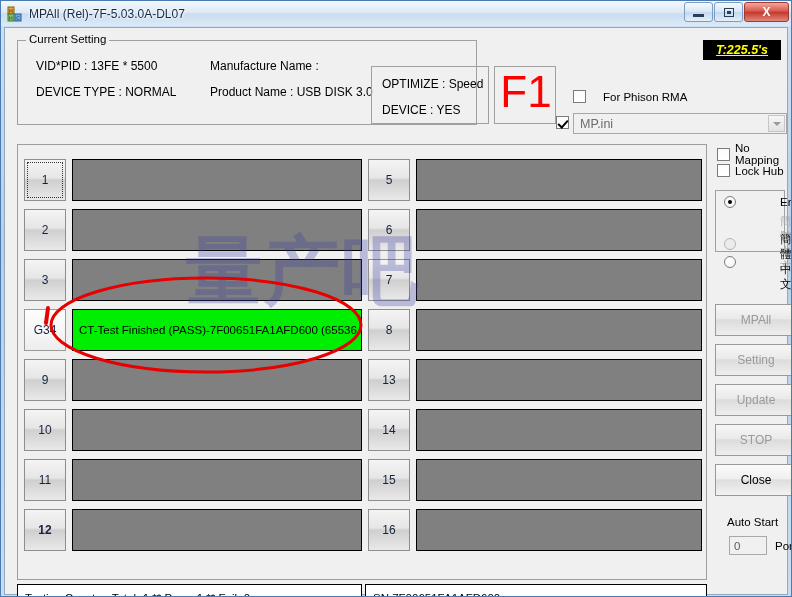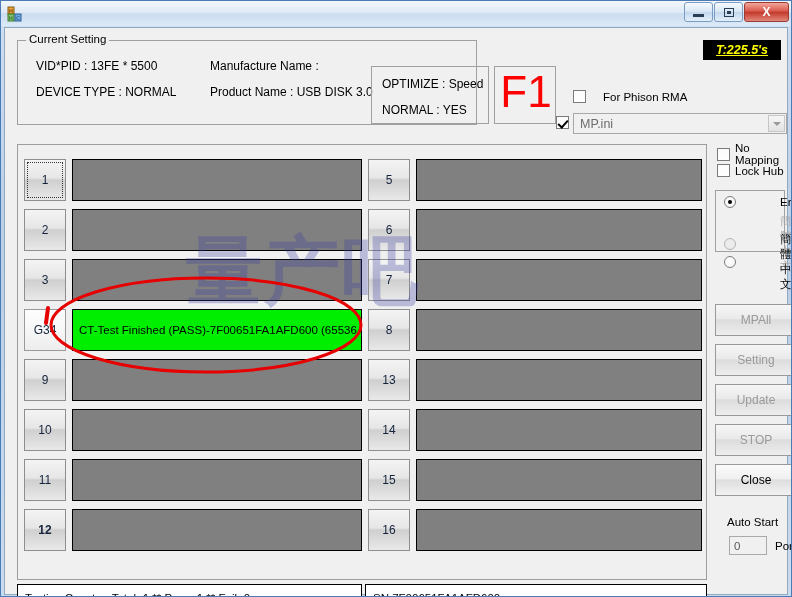--- a/index.html
+++ b/index.html
@@ -219,20 +219,21 @@
     <div id="app-icon">
       <svg width="16" height="16" viewBox="0 0 16 16">
         <rect x="1" y="1" width="6" height="7" fill="#e8a33d" stroke="#8a5c10"></rect>
         <text x="4" y="7" font-size="5" text-anchor="middle" fill="#6b3b00" font-family="DejaVu Sans">M</text>
         <rect x="1" y="8" width="6" height="7" fill="#7dc36b" stroke="#3c7a2e"></rect>
         <text x="4" y="14" font-size="5" text-anchor="middle" fill="#1f4d15" font-family="DejaVu Sans">H</text>
         <rect x="8" y="8" width="6" height="7" fill="#6aa9e0" stroke="#2b5f94"></rect>
         <text x="11" y="14" font-size="5" text-anchor="middle" fill="#123a63" font-family="DejaVu Sans">C</text>
       </svg>
     </div>
+    <div id="title-text">MPAll (Rel)-7F-5.03.0A-DL07</div>
 
     <div id="winbtns">
       <div class="winbtn">
         <i class="glyph-min"></i>
       </div>
       <div class="winbtn">
         <i class="glyph-max"></i>
       </div>
       <div class="winbtn close">
         <span>X</span>
@@ -245,21 +246,21 @@
     <div class="groupbox" id="current-setting">
       <div class="gb-title">Current Setting</div>
       <div class="cs-cell" style="left:18px; top:18px;">VID*PID : 13FE * 5500</div>
       <div class="cs-cell" style="left:18px; top:44px;">DEVICE TYPE : NORMAL</div>
       <div class="cs-cell" style="left:192px; top:18px;">Manufacture Name :</div>
       <div class="cs-cell" style="left:192px; top:44px;">Product Name : USB DISK 3.0</div>
     </div>
 
     <div id="optimize-box">
       <div class="cs-cell" style="left:10px; top:10px;">OPTIMIZE : Speed</div>
-      <div class="cs-cell" style="left:10px; top:36px;">NORMAL : YES</div>
+      <div class="cs-cell" style="left:10px; top:36px;">DEVICE : YES</div>
     </div>
 
     <div id="f1-box">
       <div id="f1-text">F1</div>
     </div>
 
     <div id="timer">
       <span>T:225.5's</span>
     </div>
 

